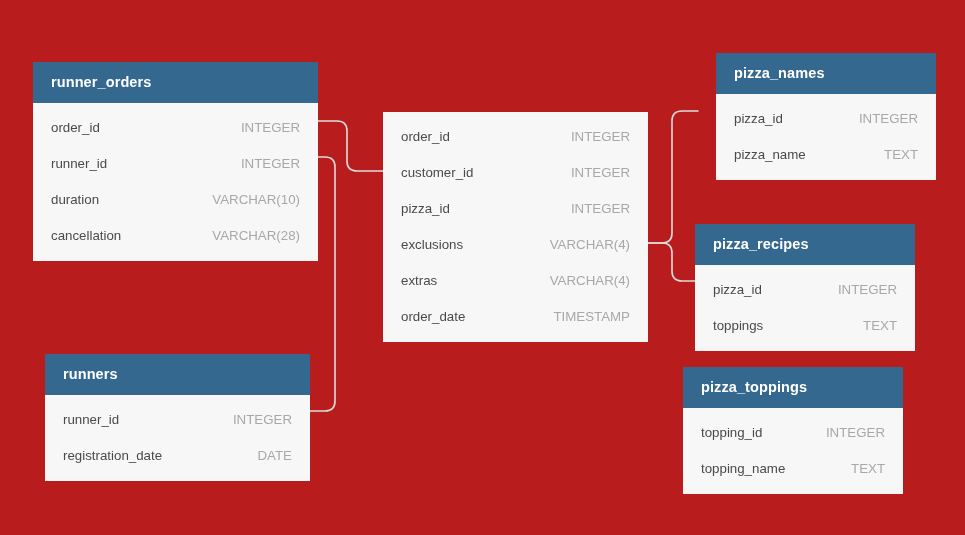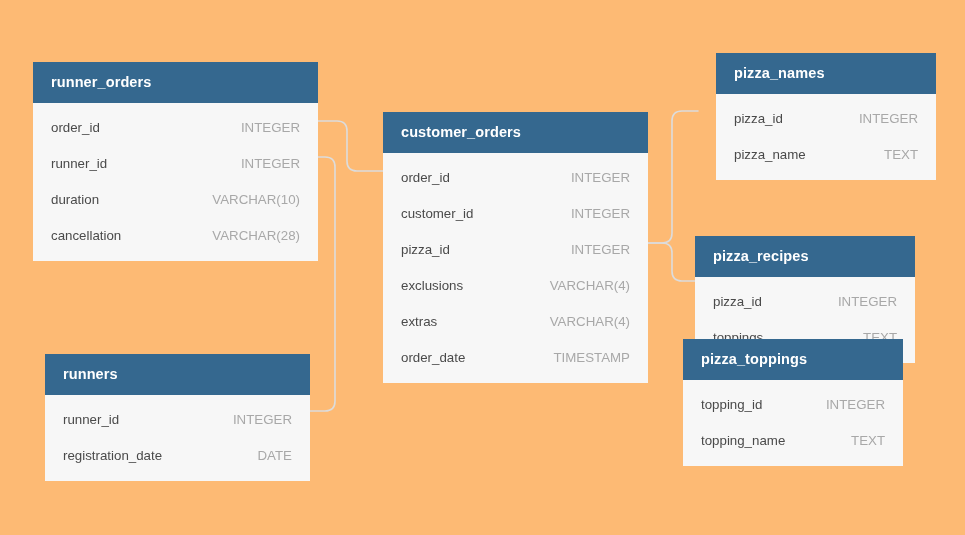--- a/index.html
+++ b/index.html
@@ -10,21 +10,21 @@
     width: 965px;
     height: 535px;
     background: #fcfcfc;
     font-family: "Liberation Sans", sans-serif;
     overflow: hidden;
   }
   #canvas {
     position: relative;
     width: 965px;
     height: 535px;
-    background: #fdba74;
+    background: #b91c1c;
   }
   #connectors {
     position: absolute;
     left: 0;
     top: 0;
     width: 965px;
     height: 535px;
     pointer-events: none;
   }
   .entity {
@@ -96,21 +96,20 @@
             <span class="field-name">duration</span>
             <span class="field-type">VARCHAR(10)</span>
           </div>
           <div class="field-row">
             <span class="field-name">cancellation</span>
             <span class="field-type">VARCHAR(28)</span>
           </div>
         </div>
       </div>
       <div class="entity" style="left: 383px; top: 112px; width: 265px;">
-        <div class="entity-header">customer_orders</div>
         <div class="entity-fields">
           <div class="field-row">
             <span class="field-name">order_id</span>
             <span class="field-type">INTEGER</span>
           </div>
           <div class="field-row">
             <span class="field-name">customer_id</span>
             <span class="field-type">INTEGER</span>
           </div>
           <div class="field-row">
@@ -150,34 +149,34 @@
           <div class="field-row">
             <span class="field-name">pizza_id</span>
             <span class="field-type">INTEGER</span>
           </div>
           <div class="field-row">
             <span class="field-name">pizza_name</span>
             <span class="field-type">TEXT</span>
           </div>
         </div>
       </div>
-      <div class="entity" style="left: 695px; top: 236px; width: 220px;">
+      <div class="entity" style="left: 695px; top: 224px; width: 220px;">
         <div class="entity-header">pizza_recipes</div>
         <div class="entity-fields">
           <div class="field-row">
             <span class="field-name">pizza_id</span>
             <span class="field-type">INTEGER</span>
           </div>
           <div class="field-row">
             <span class="field-name">toppings</span>
             <span class="field-type">TEXT</span>
           </div>
         </div>
       </div>
-      <div class="entity" style="left: 683px; top: 339px; width: 220px;">
+      <div class="entity" style="left: 683px; top: 367px; width: 220px;">
         <div class="entity-header">pizza_toppings</div>
         <div class="entity-fields">
           <div class="field-row">
             <span class="field-name">topping_id</span>
             <span class="field-type">INTEGER</span>
           </div>
           <div class="field-row">
             <span class="field-name">topping_name</span>
             <span class="field-type">TEXT</span>
           </div>

